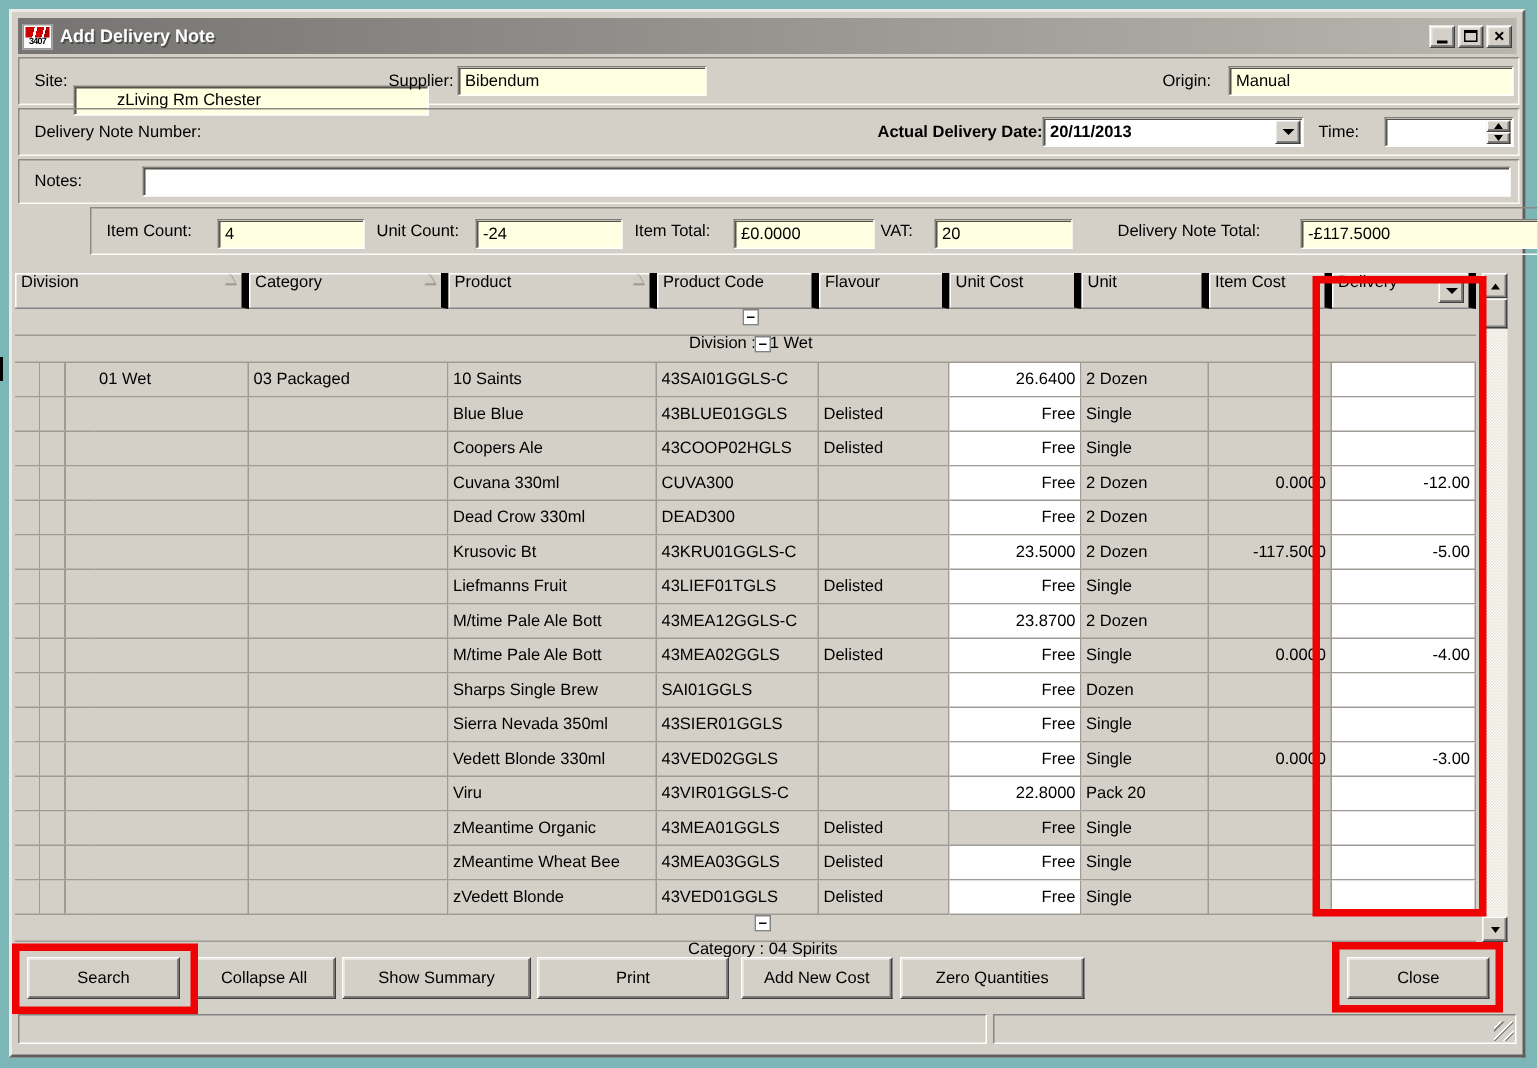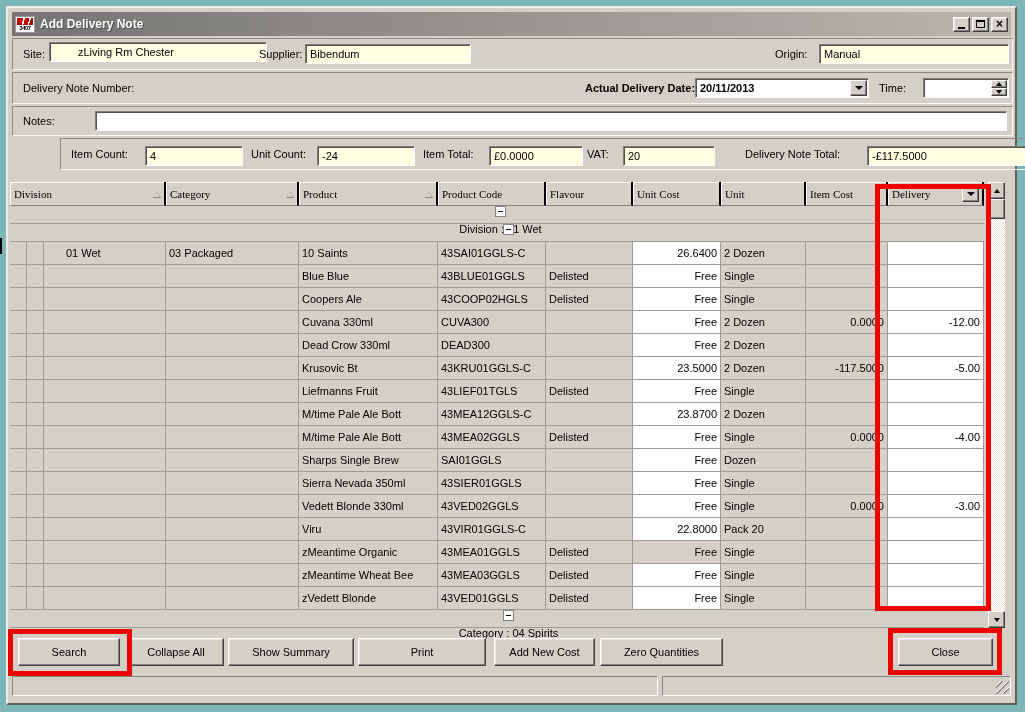--- a/index.html
+++ b/index.html
@@ -37,22 +37,22 @@
   .tri-up-s { width:0; height:0; border-left:3px solid transparent; border-right:3px solid transparent; border-bottom:4px solid #000; }
   .tri-dn-s { width:0; height:0; border-left:3px solid transparent; border-right:3px solid transparent; border-top:4px solid #000; }
   .spinbox { position:absolute; right:1px; top:1px; bottom:1px; width:16px; display:flex; flex-direction:column; }
   .spin { flex:1; background:#d4d0c8; border:1px solid; border-color:#fff #404040 #404040 #fff;
           box-shadow:inset -1px -1px 0 #808080; display:flex; align-items:center; justify-content:center; }
 
   
   .grid { position:absolute; left:2px; top:174px; width:997px; height:446px; background:#d4d0c8; }
   .cols { width:974px; }
   .ghead { display:grid; grid-template-columns:156px 133px 139px 108px 87px 88px 85px 82px 96px; height:24px; }
-  .hc { background:#d4d0c8; border-right:2px solid #000000; border-bottom:1px solid #848484;
-        box-shadow:inset 1px 1px 0 #fff; display:flex; align-items:center; padding:0 4px; position:relative;font-family:Liberation Serif, serif; }
+  .hc { background:#d4d0c8; border-right:5px solid #000000; border-bottom:1px solid #848484;
+        box-shadow:inset 1px 1px 0 #fff; display:flex; padding:0 4px; position:relative; }
   .sortup { width:0; height:0; border-left:4px solid transparent; border-right:4px solid transparent;
             border-bottom:7px solid #cfccc4; margin-left:auto; filter:drop-shadow(1px 1px 0 #87857d); }
   .hdd { position:absolute; right:3px; top:3px; width:17px; height:17px; background:#d4d0c8;
          border:1px solid; border-color:#fff #404040 #404040 #fff; box-shadow:inset -1px -1px 0 #808080;
          display:flex; align-items:center; justify-content:center; }
   .grp { height:18px; display:flex; align-items:center; gap:6px; background:#d4d0c8;
          border-bottom:1px solid #9d9b93; width:974px;flex-direction:column; }
   .grp.g1 { padding-left:7px; }
   .grp.g2 { padding-left:23px; }
   .minusbox { width:11px; height:11px; background:#fff; border:1px solid #848484; position:relative; flex:0 0 auto; }
@@ -117,21 +117,21 @@
             <div class="glyph-max"></div>
           </div>
         <div class="wbtn">
             <span class="glyph-x">×</span>
           </div>
       </div>
     </div>
 
     <div class="panel" style="top:30px;height:32px;">
       <span class="lbl" style="left:10px;">Site:</span>
-      <div class="field yellow" style="left:36px;width:218px;top:3px;padding-left:28px;">zLiving Rm Chester</div>
+      <div class="field yellow" style="left:36px;width:237px;top:18px;padding-left:28px;">zLiving Rm Chester</div>
       <span class="lbl" style="left:246px;">Supplier:</span>
       <div class="field yellow" style="left:292px;width:166px;top:5px;">Bibendum</div>
       <span class="lbl" style="left:762px;">Origin:</span>
       <div class="field yellow" style="left:806px;width:190px;top:5px;">Manual</div>
     </div>
 
     <div class="panel" style="top:64px;height:32px;">
       <span class="lbl" style="left:10px;">Delivery Note Number:</span>
       <span class="lbl" style="left:572px;font-weight:bold;">Actual Delivery Date:</span>
       <div class="field" style="left:682px;width:174px;top:5px;font-weight:bold;">

